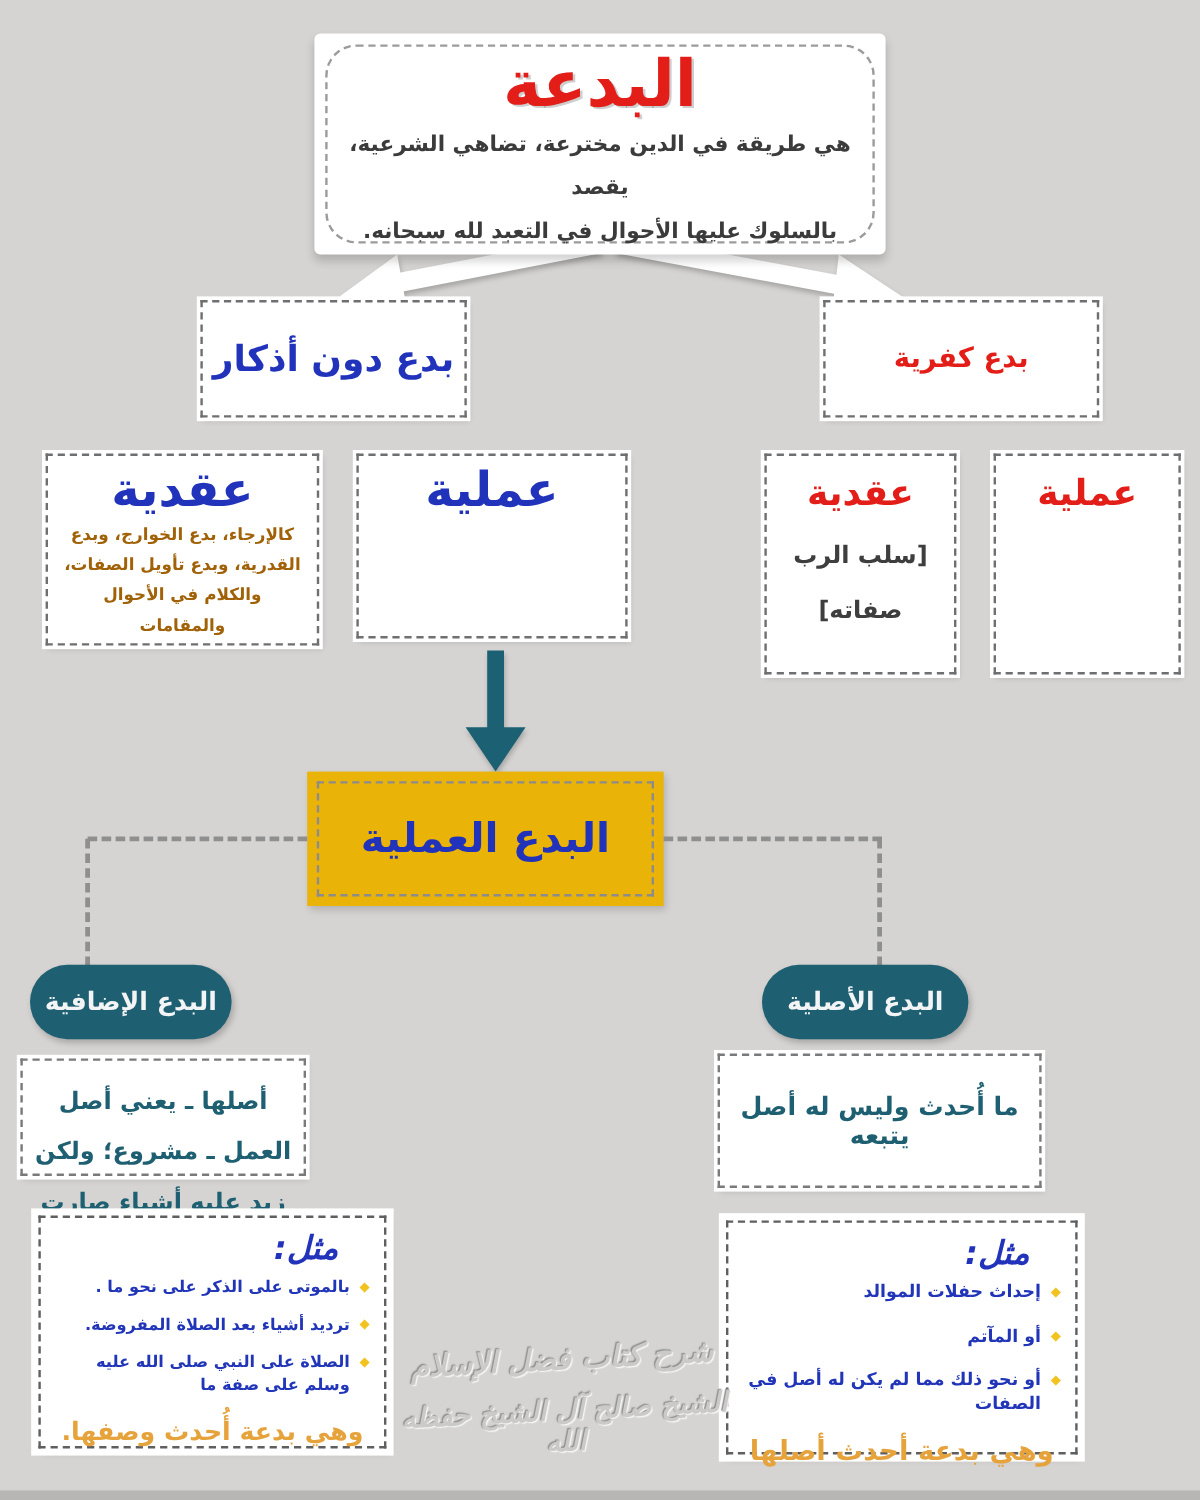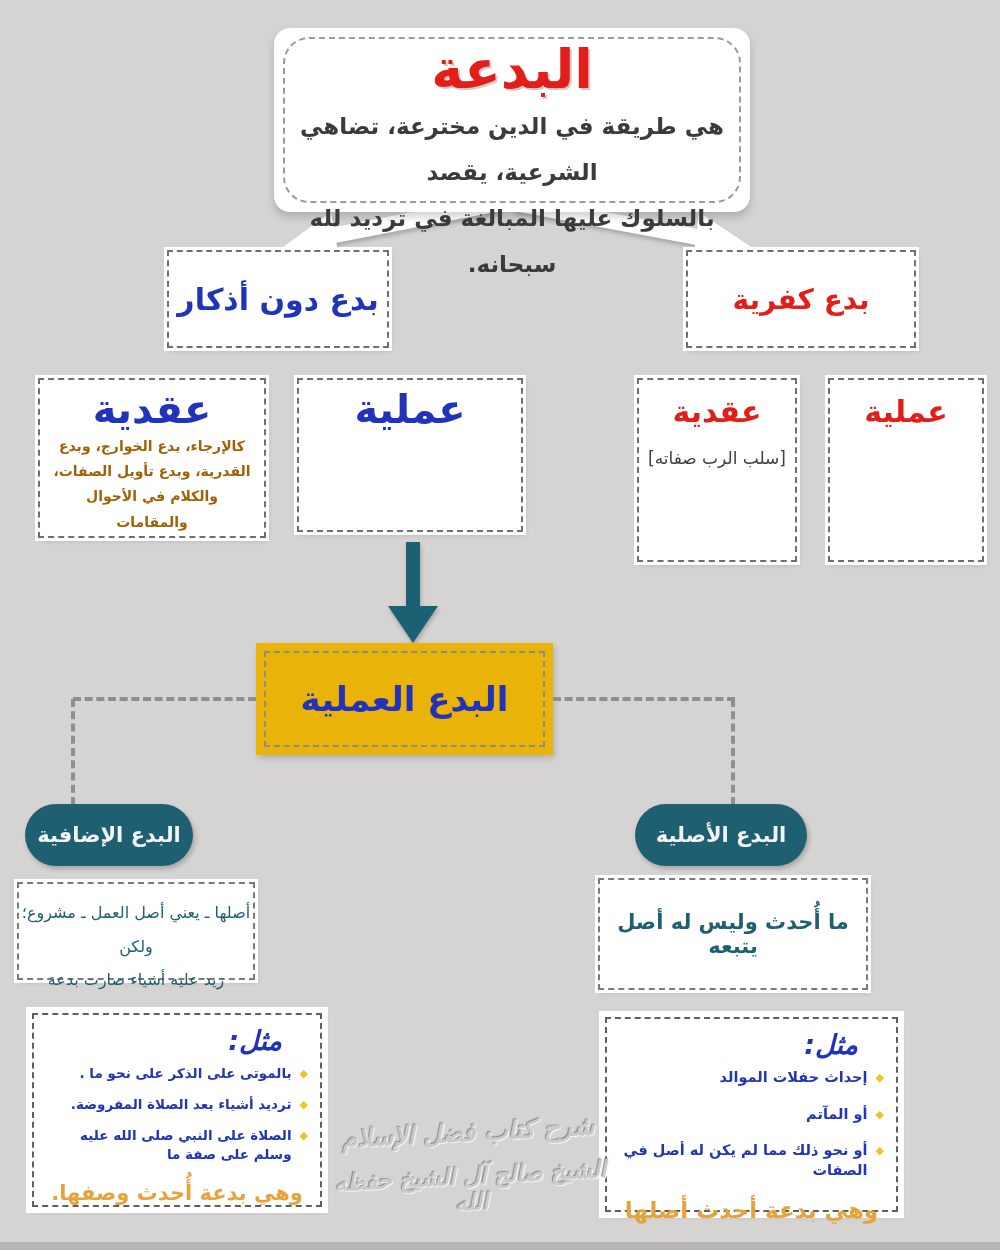--- a/index.html
+++ b/index.html
@@ -6,58 +6,58 @@
   .canvas {
     position:relative; width:1000px; height:1250px;
     background:#d5d4d2; overflow:hidden;
     font-family:"DejaVu Sans", sans-serif;
     direction:rtl;
   }
   .abs { position:absolute; }
 
   
   .top-box {
-    left:274px; top:28px; width:476px; height:184px;
-    background:#ffffff; border-radius:16px;
+    left:262px; top:28px; width:476px; height:184px;
+    background:#ffffff; border-radius:5px;
     box-shadow:0 5px 8px rgba(0,0,0,0.18);
   }
   .top-box .inner-dash {
     position:absolute; inset:9px; border:2px dashed #9b9b9b; border-radius:26px;
   }
   .top-title {
     position:relative; margin-top:10px; text-align:center;
     font-size:54px; font-weight:bold; color:#e31e18;
     text-shadow:2px 2px 0 rgba(60,60,60,0.25);
   }
   .top-def {
     position:relative; margin:2px 26px 0 26px; text-align:center;
-    font-size:23px; font-weight:bold; color:#3b3b3b; line-height:2.0;
+    font-size:18px; font-weight:bold; color:#3b3b3b; line-height:2.0;
   }
 
   
   .node {
     background:#ffffff; border:2px dashed #6f6f6f;
     box-shadow:0 0 0 3px #ffffff, 2px 3px 5px rgba(0,0,0,0.14);
     display:flex; flex-direction:column; align-items:center; justify-content:center;
     text-align:center; box-sizing:border-box;
   }
   .lvl2-left  { left:167px; top:250px; width:222px; height:98px; }
   .lvl2-right { left:686px; top:250px; width:230px; height:98px; }
   .lbl-blue-big { font-size:30px; font-weight:bold; color:#2233bb; }
-  .lbl-red-big  { font-size:28px; font-weight:bold; color:#e31e18; }
+  .lbl-red-big  { font-size:23px; font-weight:bold; color:#e31e18; }
 
   .box-a { left:38px;  top:378px; width:228px; height:160px; justify-content:flex-start; }
   .box-b { left:297px; top:378px; width:226px; height:154px; justify-content:flex-start; }
   .box-c { left:637px; top:378px; width:160px; height:184px; justify-content:flex-start; }
   .box-d { left:828px; top:378px; width:156px; height:184px; justify-content:flex-start; }
   .t-blue { font-size:40px; font-weight:bold; color:#2233bb; margin-top:6px; }
   .t-red  { font-size:30px; font-weight:bold; color:#e31e18; margin-top:14px; }
   .body-sm  { font-size:14px; font-weight:bold; color:#a16207; line-height:1.8; padding:2px 9px; }
   .body-sm2 { font-size:14px; font-weight:bold; color:#3e3e3e; line-height:2.5; padding:6px 8px; }
-  .body-md  { font-size:17px; font-weight:normal; color:#3e3e3e; line-height:2.3; padding:10px 8px; }
+  .body-md  { font-size:20px; font-weight:bold; color:#3e3e3e; line-height:2.3; padding:10px 8px; }
 
   
   .practical-box {
     left:256px; top:643px; width:297px; height:112px;
     background:#eab308; box-shadow:2px 3px 6px rgba(0,0,0,0.16);
   }
   .practical-box .inner-dash {
     position:absolute; inset:8px; border:2px dashed #8c8c8c;
     display:flex; align-items:center; justify-content:center;
   }
@@ -77,21 +77,21 @@
   .pill-left  { left:25px;  top:804px; width:168px; height:62px; }
   .pill-right { left:635px; top:804px; width:172px; height:62px; }
 
   
   .desc-box {
     background:#ffffff; border:2px dashed #7a7a7a;
     box-shadow:0 0 0 3px #ffffff, 2px 3px 5px rgba(0,0,0,0.12);
     box-sizing:border-box; text-align:center;
   }
   .desc-left  { left:17px;  top:882px; width:238px; height:98px;
-                font-size:16px; font-weight:normal; color:#1e5f72; line-height:2.1; padding-top:12px; }
+                font-size:20px; font-weight:bold; color:#1e5f72; line-height:2.1; padding-top:12px; }
   .desc-right { left:598px; top:878px; width:270px; height:112px;
                 font-size:21px; font-weight:bold; color:#1e5f72;
                 display:flex; align-items:center; justify-content:center; }
 
   
   .ex-box {
     background:#ffffff; border:2px dashed #5f5f5f;
     box-shadow:0 0 0 6px #ffffff, 2px 4px 6px rgba(0,0,0,0.14);
     box-sizing:border-box; padding:8px 10px;
   }
@@ -143,21 +143,21 @@
       <line x1="413" y1="542" x2="413" y2="610" stroke="#1c6173" stroke-width="14"></line>
       <polygon points="388,606 438,606 413,643" fill="#1c6173"></polygon>
     </g>
   </svg>
 
   <div class="abs top-box">
     <div class="inner-dash"></div>
     <div class="top-title">البدعة</div>
     <div class="top-def">
       <span>هي طريقة في الدين مخترعة، تضاهي الشرعية، يقصد</span><br>
-      <span>بالسلوك عليها المبالغة في ترديد لله سبحانه.</span>
+      <span>بالسلوك عليها الأحوال في التعبد لله سبحانه.</span>
     </div>
   </div>
 
   <div class="abs node lvl2-left">
     <div class="lbl-blue-big">بدع دون أذكار</div>
   </div>
   <div class="abs node lvl2-right">
     <div class="lbl-red-big">بدع كفرية</div>
   </div>
 

